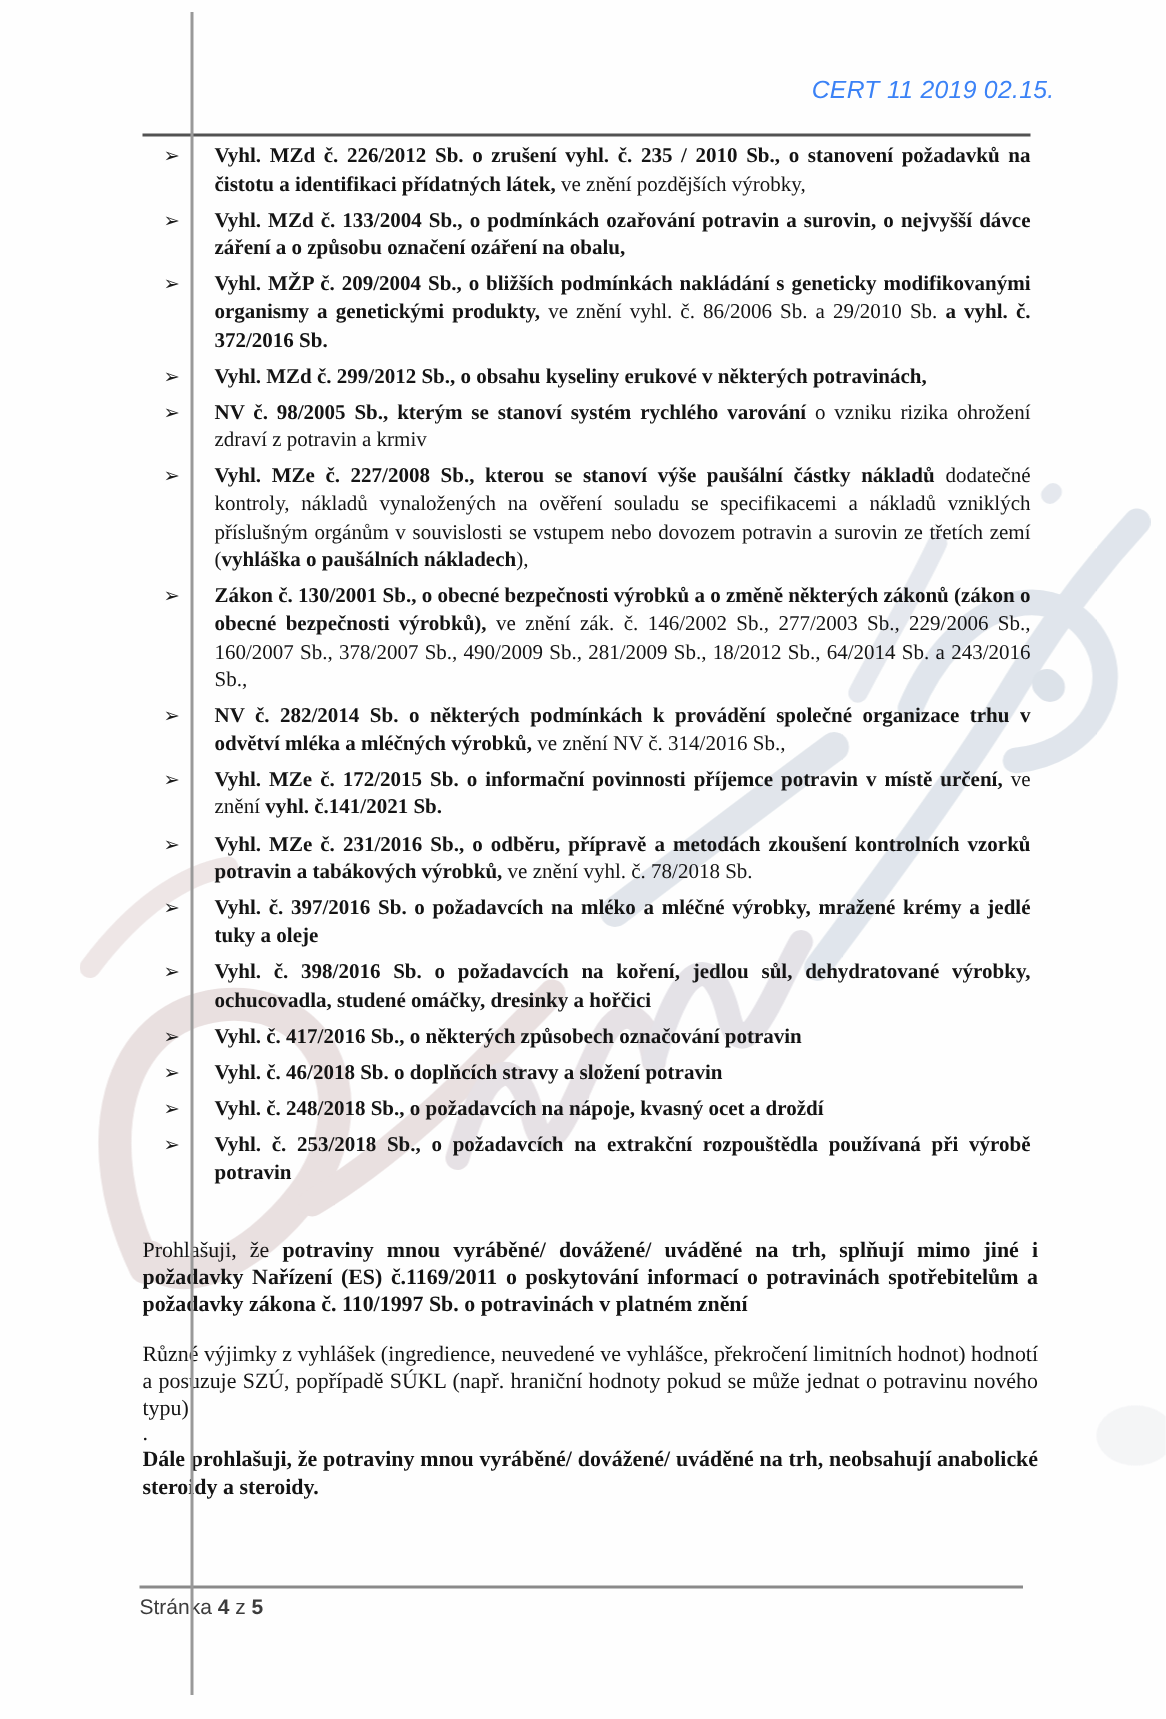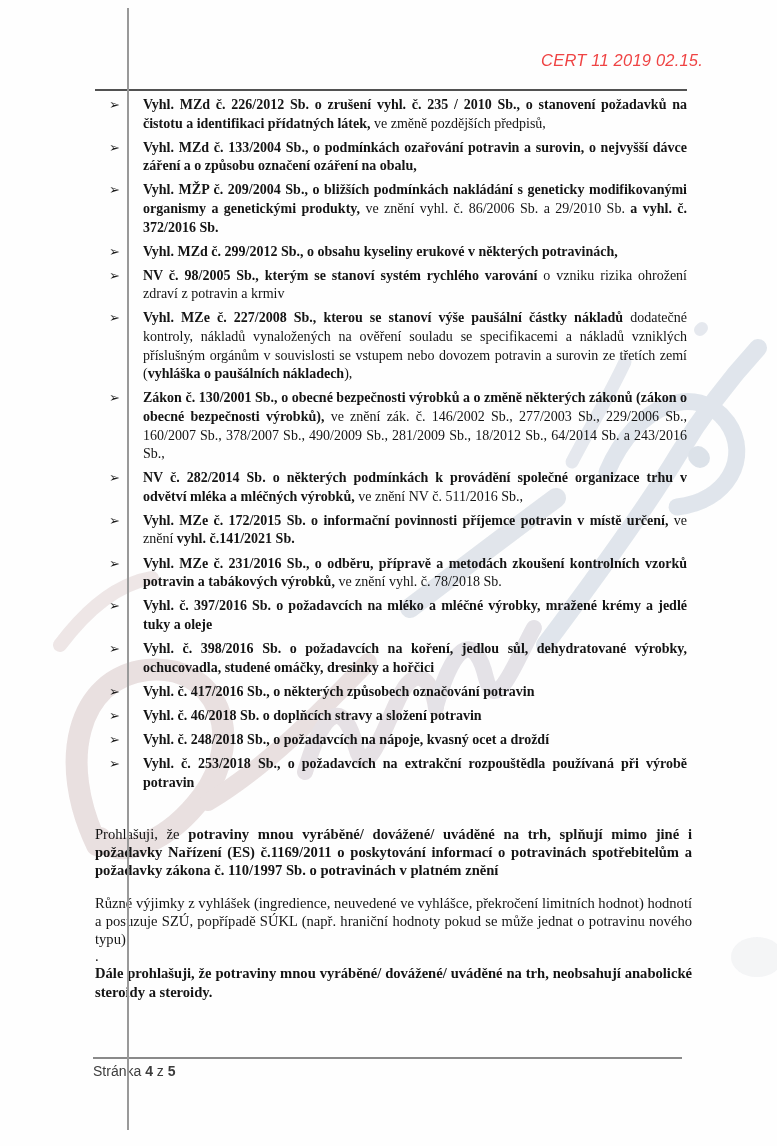--- a/index.html
+++ b/index.html
@@ -10,21 +10,21 @@
     overflow:hidden;
     font-family:"Liberation Serif", serif;
     color:#151515;
   }
   .watermark{position:absolute;left:0;top:0;z-index:0;}
   .vline{position:absolute;left:127px;top:8px;width:1.5px;height:1122px;background:#999;z-index:3;}
   .header-rule{position:absolute;left:95px;top:89px;width:592px;height:1.7px;background:#525252;z-index:2;}
   .header-code{
     position:absolute;top:51px;right:74px;z-index:2;
     font-family:"Liberation Sans", sans-serif;
-    font-style:italic;font-size:16.5px;color:#ef4444;letter-spacing:0.2px;
+    font-style:italic;font-size:16.5px;color:#3b82f6;letter-spacing:0.2px;
   }
   .reg-list{position:absolute;left:100px;top:96px;width:587px;z-index:2;}
   .reg-item{
     position:relative;padding-left:43px;margin-bottom:5.5px;
     font-size:14px;line-height:18.6px;text-align:justify;color:#141414;
   }
   .reg-item .bullet{
     position:absolute;left:9px;top:0;
     font-family:"DejaVu Sans", sans-serif;font-size:13px;color:#1b1b1b;
   }
@@ -65,28 +65,28 @@
       <ellipse cx="757" cy="957" rx="26" ry="20" fill="#eceef1" stroke="none" opacity="0.7"></ellipse>
     </g>
   </svg>
 
   <div class="vline"></div>
 
   <div class="header-code">CERT 11 2019 02.15.</div>
   <div class="header-rule"></div>
 
   <div class="reg-list">
-      <div class="reg-item"><span class="bullet">➢</span><span><span class="b">Vyhl. MZd č. 226/2012 Sb. o zrušení vyhl. č. 235 / 2010 Sb., o stanovení požadavků na čistotu a identifikaci přídatných látek, </span><span>ve změně pozdějších předpisů,</span></span></div>
+      <div class="reg-item"><span class="bullet">➢</span><span><span class="b">Vyhl. MZd č. 226/2012 Sb. o zrušení vyhl. č. 235 / 2010 Sb., o stanovení požadavků na čistotu a identifikaci přídatných látek, </span><span>ve znění pozdějších výrobky,</span></span></div>
       <div class="reg-item"><span class="bullet">➢</span><span><span class="b">Vyhl. MZd č. 133/2004 Sb., o podmínkách ozařování potravin a surovin, o nejvyšší dávce záření a o způsobu označení ozáření na obalu,</span></span></div>
       <div class="reg-item"><span class="bullet">➢</span><span><span class="b">Vyhl. MŽP č. 209/2004 Sb., o bližších podmínkách nakládání s geneticky modifikovanými organismy a genetickými produkty, </span><span>ve znění vyhl. č. 86/2006 Sb. a 29/2010 Sb. </span><span class="b">a vyhl. č. 372/2016 Sb.</span></span></div>
       <div class="reg-item"><span class="bullet">➢</span><span><span class="b">Vyhl. MZd č. 299/2012 Sb., o obsahu kyseliny erukové v některých potravinách,</span></span></div>
       <div class="reg-item"><span class="bullet">➢</span><span><span class="b">NV č. 98/2005 Sb., kterým se stanoví systém rychlého varování </span><span>o vzniku rizika ohrožení zdraví z potravin a krmiv</span></span></div>
       <div class="reg-item"><span class="bullet">➢</span><span><span class="b">Vyhl. MZe č. 227/2008 Sb., kterou se stanoví výše paušální částky nákladů </span><span>dodatečné kontroly, nákladů vynaložených na ověření souladu se specifikacemi a nákladů vzniklých příslušným orgánům v souvislosti se vstupem nebo dovozem potravin a surovin ze třetích zemí (</span><span class="b">vyhláška o paušálních nákladech</span><span>),</span></span></div>
       <div class="reg-item"><span class="bullet">➢</span><span><span class="b">Zákon č. 130/2001 Sb., o obecné bezpečnosti výrobků a o změně některých zákonů (zákon o obecné bezpečnosti výrobků), </span><span>ve znění zák. č. 146/2002 Sb., 277/2003 Sb., 229/2006 Sb., 160/2007 Sb., 378/2007 Sb., 490/2009 Sb., 281/2009 Sb., 18/2012 Sb., 64/2014 Sb. a 243/2016 Sb.,</span></span></div>
-      <div class="reg-item"><span class="bullet">➢</span><span><span class="b">NV č. 282/2014 Sb. o některých podmínkách k provádění společné organizace trhu v odvětví mléka a mléčných výrobků, </span><span>ve znění NV č. 511/2016 Sb.,</span></span></div>
+      <div class="reg-item"><span class="bullet">➢</span><span><span class="b">NV č. 282/2014 Sb. o některých podmínkách k provádění společné organizace trhu v odvětví mléka a mléčných výrobků, </span><span>ve znění NV č. 314/2016 Sb.,</span></span></div>
       <div class="reg-item"><span class="bullet">➢</span><span><span class="b">Vyhl. MZe č. 172/2015 Sb. o informační povinnosti příjemce potravin v místě určení, </span><span>ve znění </span><span class="b">vyhl. č.141/2021 Sb.</span></span></div>
       <div class="reg-item"><span class="bullet">➢</span><span><span class="b">Vyhl. MZe č. 231/2016 Sb., o odběru, přípravě a metodách zkoušení kontrolních vzorků potravin a tabákových výrobků, </span><span>ve znění vyhl. č. 78/2018 Sb.</span></span></div>
       <div class="reg-item"><span class="bullet">➢</span><span><span class="b">Vyhl. č. 397/2016 Sb. o požadavcích na mléko a mléčné výrobky, mražené krémy a jedlé tuky a oleje</span></span></div>
       <div class="reg-item"><span class="bullet">➢</span><span><span class="b">Vyhl. č. 398/2016 Sb. o požadavcích na koření, jedlou sůl, dehydratované výrobky, ochucovadla, studené omáčky, dresinky a hořčici</span></span></div>
       <div class="reg-item"><span class="bullet">➢</span><span><span class="b">Vyhl. č. 417/2016 Sb., o některých způsobech označování potravin</span></span></div>
       <div class="reg-item"><span class="bullet">➢</span><span><span class="b">Vyhl. č. 46/2018 Sb. o doplňcích stravy a složení potravin</span></span></div>
       <div class="reg-item"><span class="bullet">➢</span><span><span class="b">Vyhl. č. 248/2018 Sb., o požadavcích na nápoje, kvasný ocet a droždí</span></span></div>
       <div class="reg-item"><span class="bullet">➢</span><span><span class="b">Vyhl. č. 253/2018 Sb., o požadavcích na extrakční rozpouštědla používaná při výrobě potravin</span></span></div>
     </div>
 

